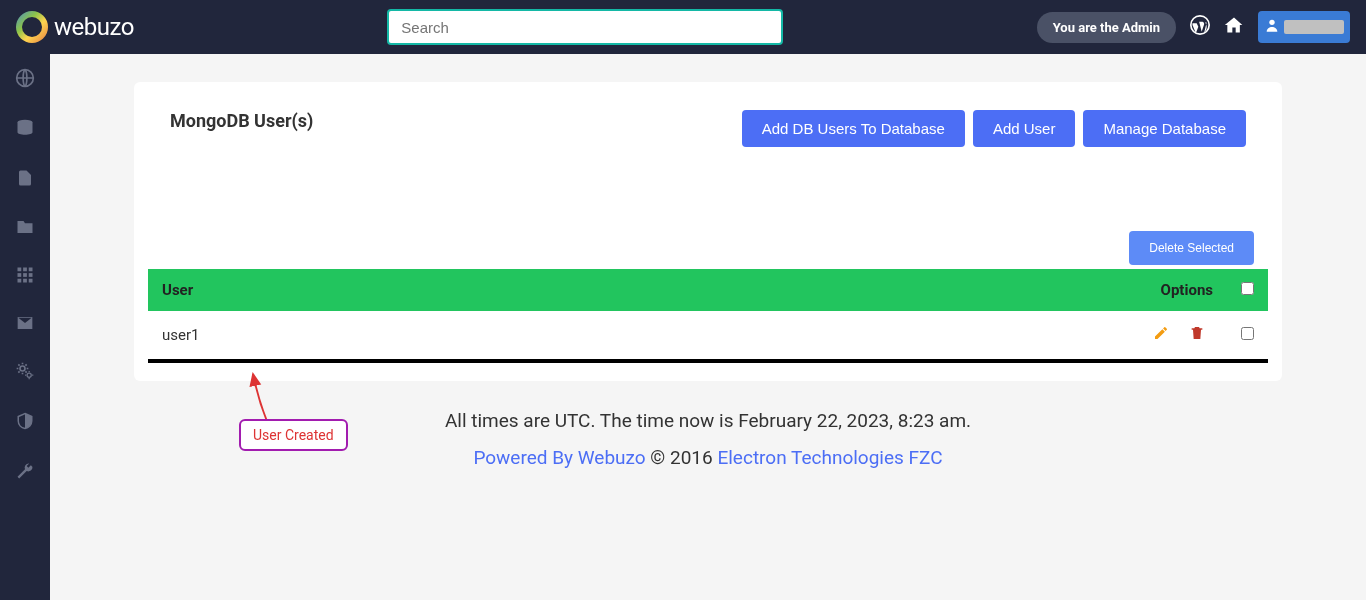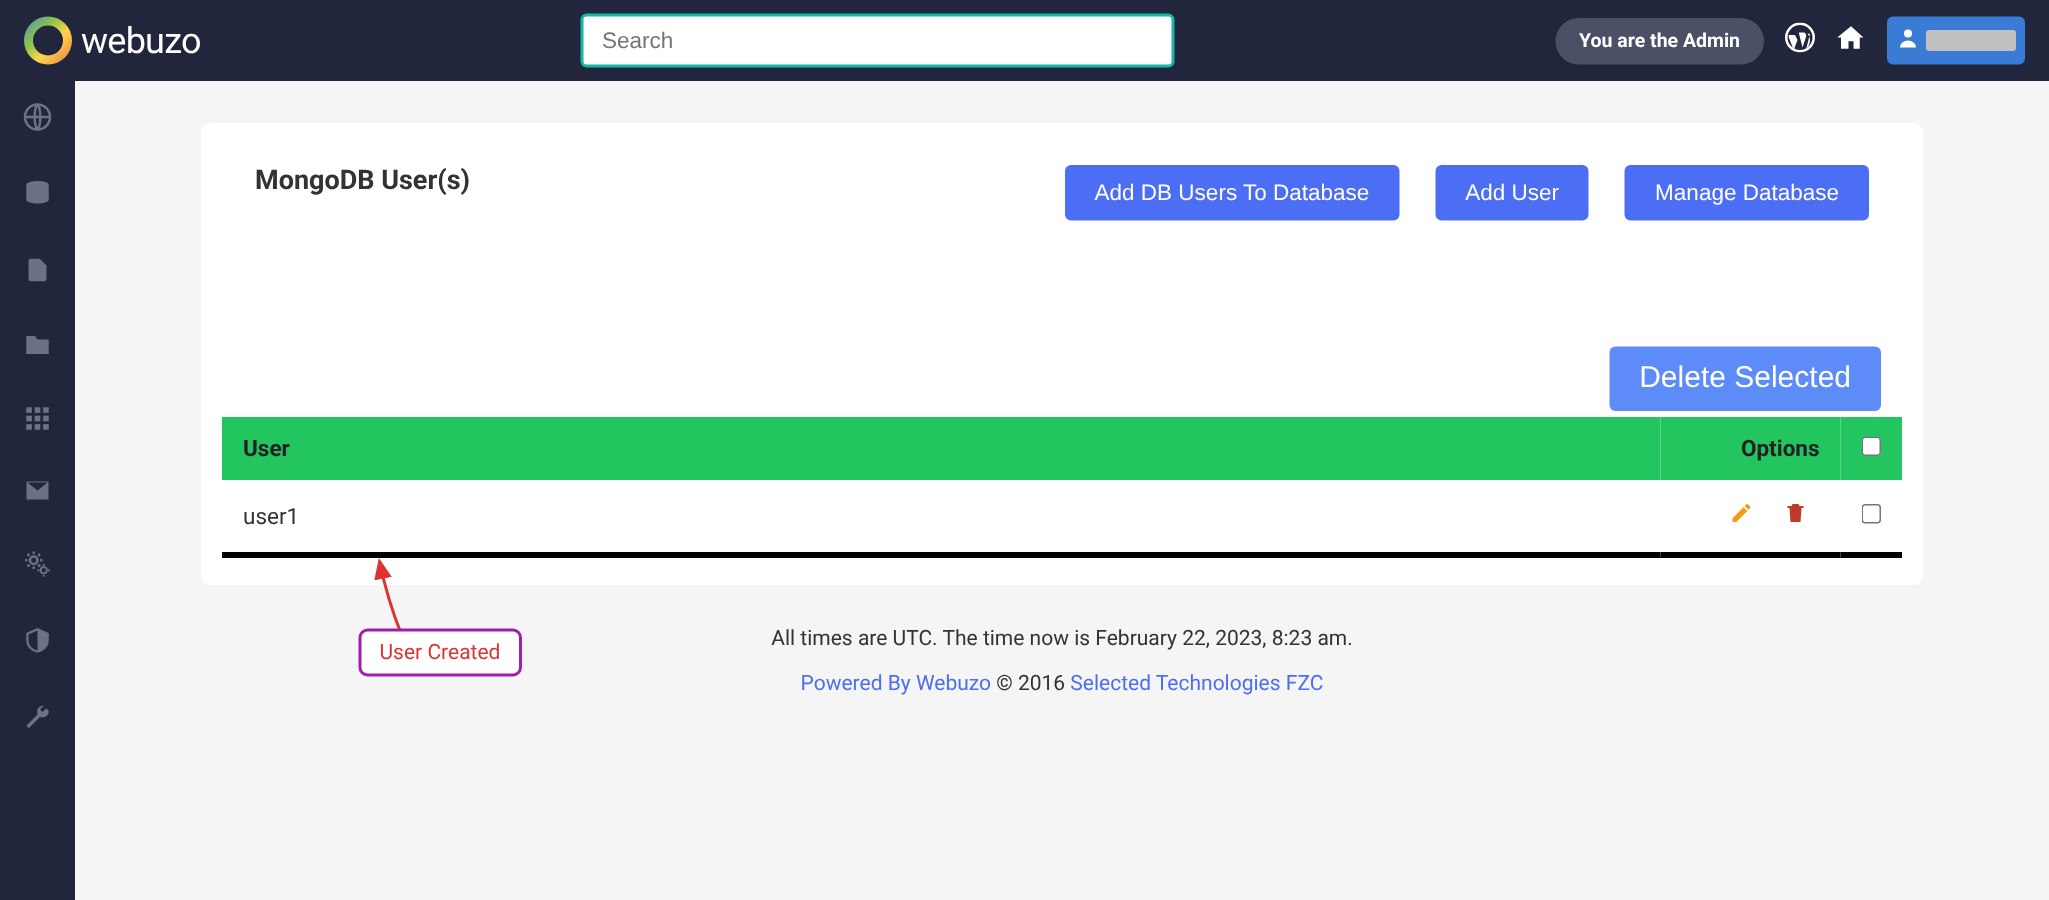--- a/index.html
+++ b/index.html
@@ -22,43 +22,43 @@
 
 
 .sidebar { position: absolute; top: 54px; left: 0; bottom: 0; width: 50px; background: #21263c; display: flex; flex-direction: column; align-items: center; padding-top: 14px; gap: 26px; }
 .sidebar-icon { color: #6b7186; font-size: 18px; cursor: pointer; }
 
 
 .main { position: absolute; top: 54px; left: 50px; right: 0; bottom: 0; background: #f5f5f5; padding: 28px 84px 0 84px; overflow: auto; }
 .card { background: #fff; border-radius: 6px; padding: 28px 14px 18px 14px; }
 .card-header { display: flex; align-items: flex-start; justify-content: space-between; padding: 0 22px 0 22px; margin-bottom: 84px; }
 .page-title { font-size: 18px; font-weight: 700; color: #333; }
-.btn-row { display: flex; gap: 24px; }
+.btn-row { display: flex; gap: 8px; }
 .btn { background: #4c6ef5; color: #fff; border: none; padding: 10px 20px; border-radius: 4px; font-size: 15px; cursor: pointer; }
 .delete-row { display: flex; justify-content: flex-end; padding-right: 14px; margin-bottom: 4px; }
-.btn-delete { background: #5d8bf7; color: #fff; border: none; padding: 10px 20px; border-radius: 4px; font-size: 20px; cursor: pointer; text-align: right; }
+.btn-delete { background: #5d8bf7; color: #fff; border: none; padding: 10px 20px; border-radius: 4px; font-size: 12px; cursor: pointer; text-align: right; }
 
 
 .tbl { width: 100%; border-collapse: collapse; }
 .tbl thead th { background: #22c55e; text-align: left; padding: 12px 14px; font-size: 15px; font-weight: 700; color: #222; }
 .tbl thead th.opt { text-align: right; width: 120px; }
 .tbl thead th.chk { width: 40px; text-align: center; }
 .tbl tbody td { padding: 14px 14px; border-bottom: 4px solid #000000; font-size: 15px; color: #333; }
 .tbl tbody td.opt { text-align: right; }
 .tbl tbody td.chk { text-align: center; }
 .act-icon { display: inline-block; margin: 0 8px; cursor: pointer; }
 .act-edit { color: #f39c12; }
 .act-del { color: #c0392b; }
 
 
 .arrow { position: absolute; }
 .callout { position: absolute; border: 2px solid #a21caf; border-radius: 6px; padding: 6px 12px; font-size: 14px; color: #d33; background: #fff; margin-left: 19px; }
 
 
-.footer { text-align: center; margin-top: 28px; font-size: 14px; color: #333; }
+.footer { text-align: center; margin-top: 28px; font-size: 19px; color: #333; }
 .footer .line2 { margin-top: 14px; }
 .footer a { color: #4c6ef5; text-decoration: none; }
 </style>
 </head>
 <body>
 
 <div class="header">
   <div class="logo">
     <div class="logo-icon"></div>
     <div class="logo-text">webuzo</div>
@@ -182,16 +182,16 @@
           <path d="M0,0 L7,3 L0,6 z" fill="#d33"></path>
         </marker>
       </defs>
     <path d="M28 55 Q 18 30 13 5" stroke="#d33" stroke-width="2" fill="none" marker-end="url(#ah)"></path>
   </svg>
   <div class="callout" style="left:170px; top:365px;">User Created</div>
 
   <div class="footer">
     <div>All times are UTC. The time now is February 22, 2023, 8:23 am.</div>
     <div class="line2">
-      <a href="#">Powered By Webuzo</a><span> © 2016 </span><a href="#">Selected Technologies FZC</a>
+      <a href="#">Powered By Webuzo</a><span> © 2016 </span><a href="#">Electron Technologies FZC</a>
     </div>
   </div>
 </div>
 
 </body></html>

